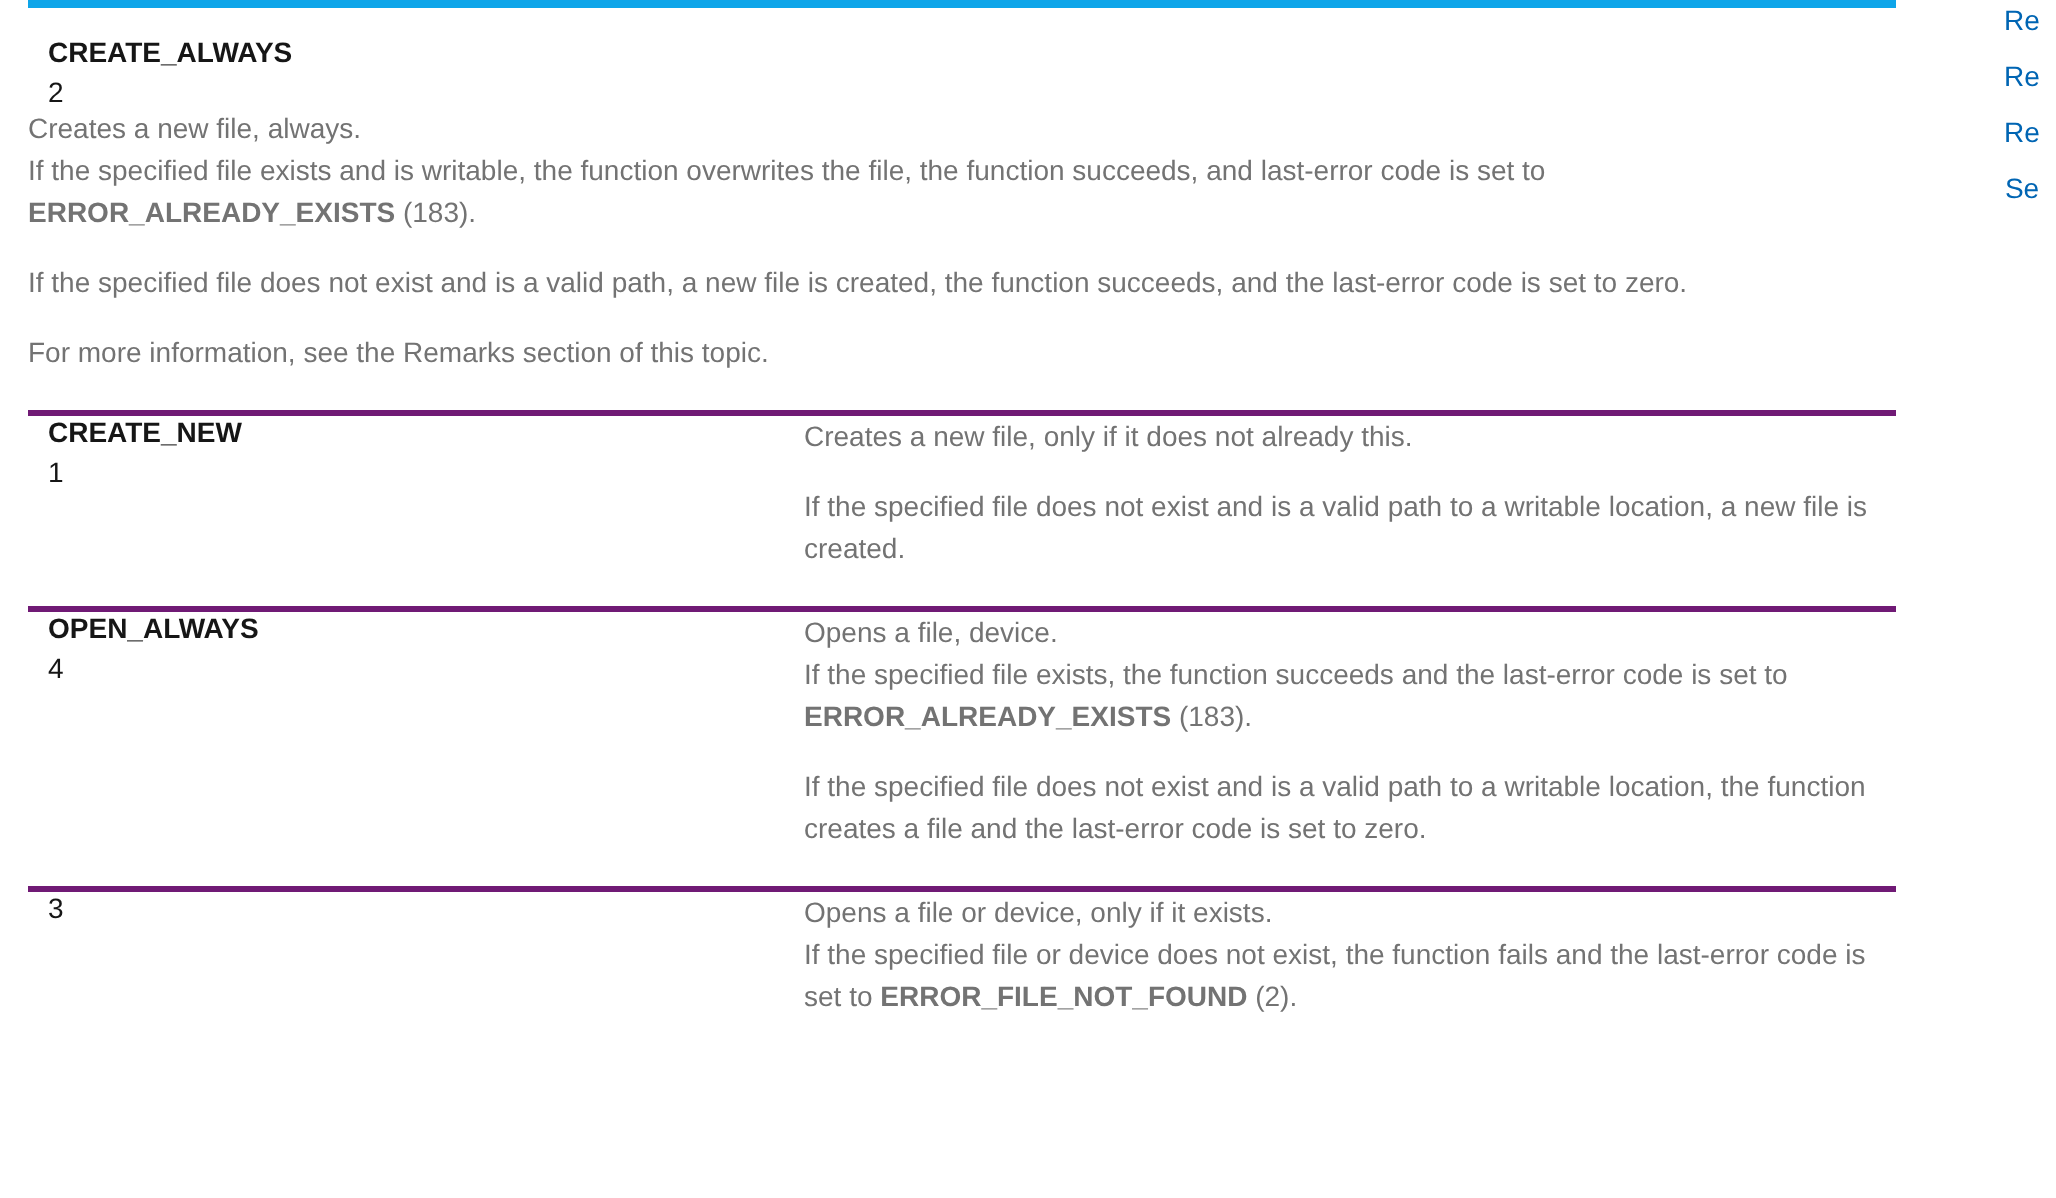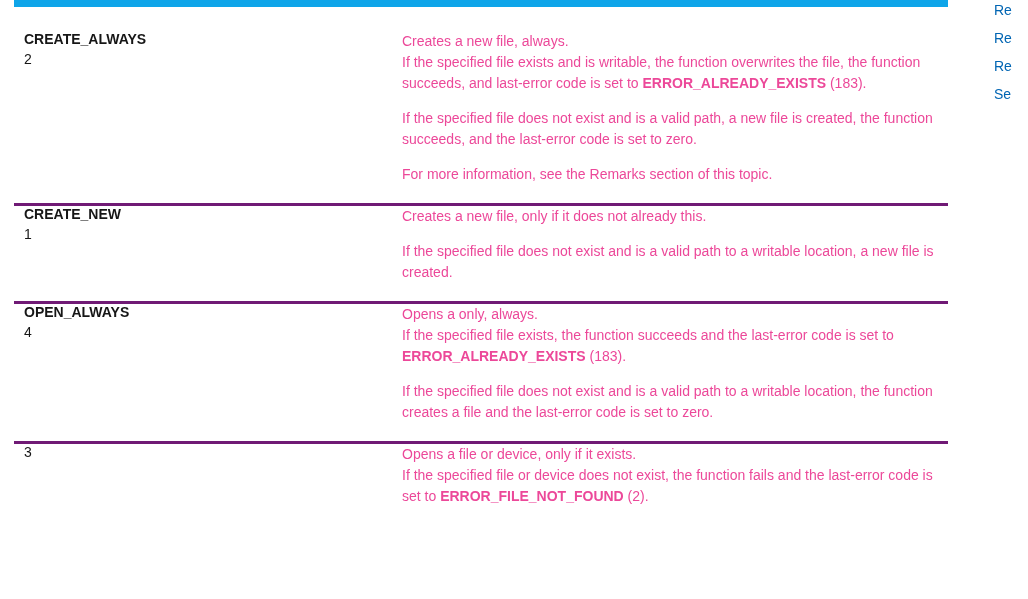--- a/index.html
+++ b/index.html
@@ -23,62 +23,64 @@
     }
     .param-table {
       width: 100%;
     }
     .param-row {
       display: flex;
       border-top: 3px solid #701a75;
       padding-bottom: 18px;
     }
     .param-row:first-child {
-      border-top: 7px solid #0ea5e9;
-      padding-top: 24px;
+      border-top: 4px solid #0ea5e9;
+      padding-top: 14px;
+      flex-direction: column;
     }
     .param-left {
       width: 388px;
       flex-shrink: 0;
       padding-right: 20px;
       padding-left: 10px;
     }
     .param-name {
       font-weight: 600;
       color: #161616;
       margin-bottom: 4px;
     }
     .param-value {
       color: #161616;
     }
     .param-right {
       flex: 1;
       padding-right: 10px;
     }
     .desc-para {
-      color: #ec4899;
+      color: #737373;
       line-height: 1.5;
       margin-bottom: 14px;
     }
     .desc-para:last-child {
       margin-bottom: 0;
     }
     .desc-line {
       display: block;
     }
     .inline-bold {
       font-weight: 600;
       text-align: right;
     }
     .sidebar-right {
       position: absolute;
       right: 0;
       top: 0;
       width: 34px;
       overflow: hidden;
+      text-align: center;
     }
     .sidebar-link {
       color: #0065b3;
       font-size: 14px;
       white-space: nowrap;
       margin-bottom: 8px;
       cursor: pointer;
       padding-top: 2px;
       padding-bottom: 2px;
     }
@@ -120,21 +122,21 @@
           </div>
         </div>
       </div>
       <div class="param-row">
         <div class="param-left">
           <div class="param-name">OPEN_ALWAYS</div>
           <div class="param-value">4</div>
         </div>
         <div class="param-right">
           <div class="desc-para">
-            <span class="desc-line">Opens a only, always.</span>
+            <span class="desc-line">Opens a file, device.</span>
             <span class="desc-line">If the specified file exists, the function succeeds and the last-error code is set to <span class="inline-bold">ERROR_ALREADY_EXISTS</span> (183).</span>
           </div>
           <div class="desc-para">
             <span class="desc-line">If the specified file does not exist and is a valid path to a writable location, the function creates a file and the last-error code is set to zero.</span>
           </div>
         </div>
       </div>
       <div class="param-row">
         <div class="param-left">
           <div class="param-value">3</div>

